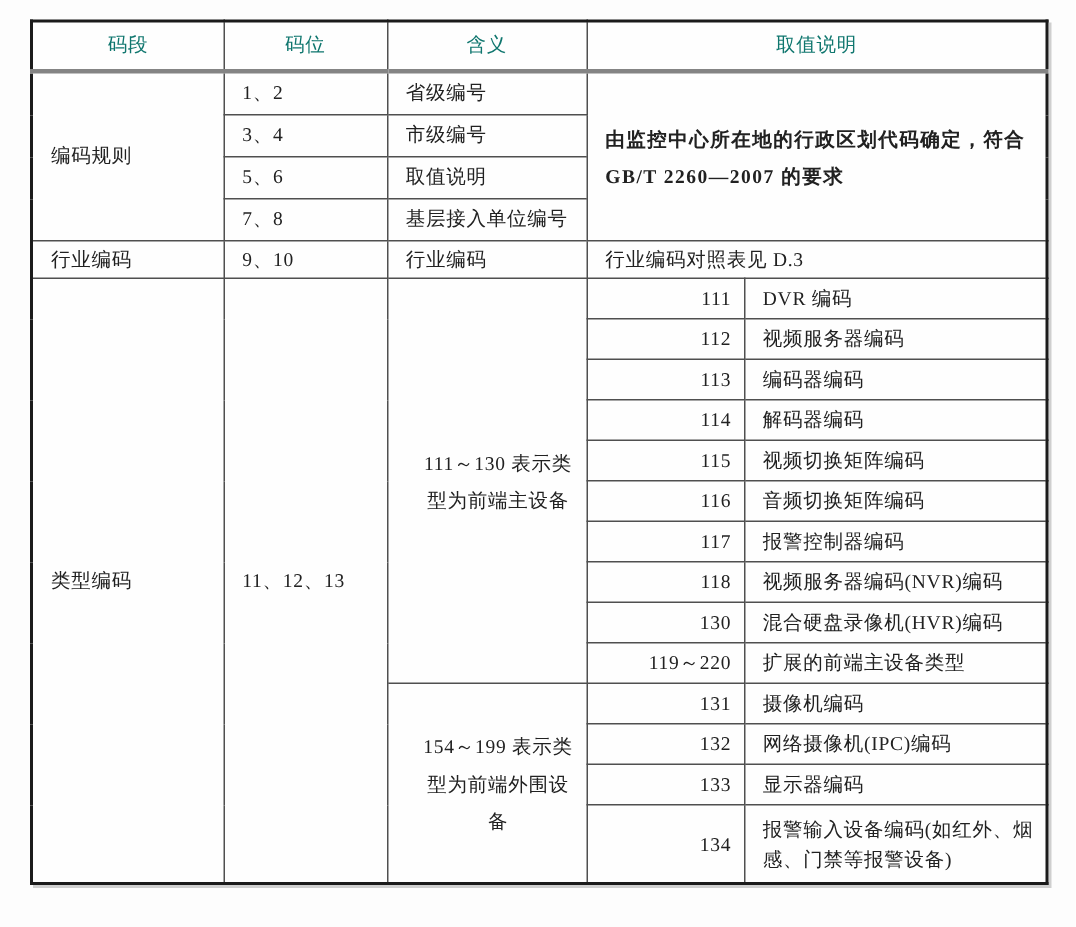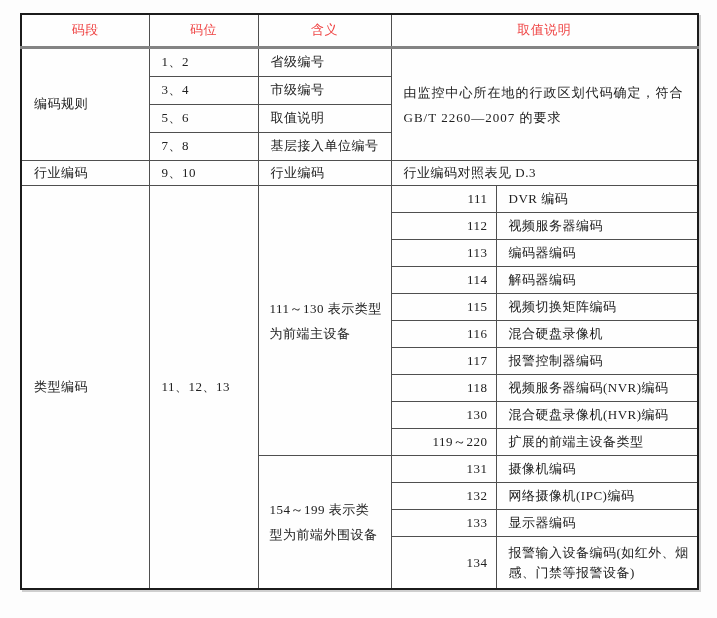--- a/index.html
+++ b/index.html
@@ -49,38 +49,40 @@
     vertical-align: middle;
     text-align: left;
     overflow: hidden;
     line-height: 1.55;
   }
   .rule-table { border: 2px solid #1b1b1b; }
   .rule-table tr.hdr th {
     height: 27px;
     text-align: center;
     font-weight: normal;
-    color: #ef4444;
+    color: #0f766e;
     border-bottom: 3px solid #848484;
     padding: 2px 4px;
   }
   .rule-table tr.r-center td { height: 23px; }
   .rule-table tr.r-industry td { height: 19px; }
   .rule-table tr.r-type td { height: 22px; }
   .rule-table tr.r-type-tall td { height: 47px; }
 
   .rule-table td.desc-merged {
     line-height: 25px;
     letter-spacing: 1px;
     padding-right: 10px;
+    font-weight: bold;
   }
   .rule-table td.meaning-group {
     line-height: 25px;
-    padding-left: 11px;
+    padding-left: 23px;
     padding-right: 8px;
+    text-align: center;
   }
   .rule-table td.sub-code { padding-left: 10px; text-align: right; }
   .rule-table td.sub-desc { padding-left: 12px; padding-right: 0; }
 </style>
 </head>
 <body>
 
 <div class="page">
 
 
@@ -145,21 +147,21 @@
     <tr class="r-type">
       <td class="sub-code">114</td>
       <td class="sub-desc">解码器编码</td>
     </tr>
     <tr class="r-type">
       <td class="sub-code">115</td>
       <td class="sub-desc">视频切换矩阵编码</td>
     </tr>
     <tr class="r-type">
       <td class="sub-code">116</td>
-      <td class="sub-desc">混合硬盘录像机</td>
+      <td class="sub-desc">音频切换矩阵编码</td>
     </tr>
     <tr class="r-type">
       <td class="sub-code">117</td>
       <td class="sub-desc">报警控制器编码</td>
     </tr>
     <tr class="r-type">
       <td class="sub-code">118</td>
       <td class="sub-desc">视频服务器编码(NVR)编码</td>
     </tr>
     <tr class="r-type">

